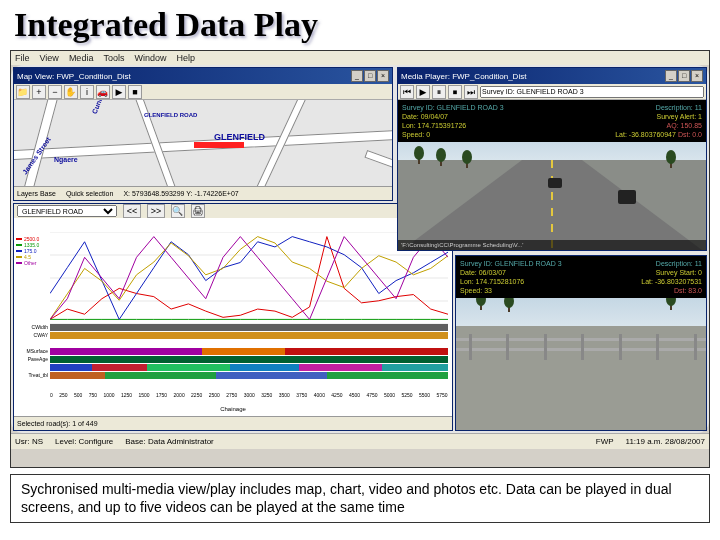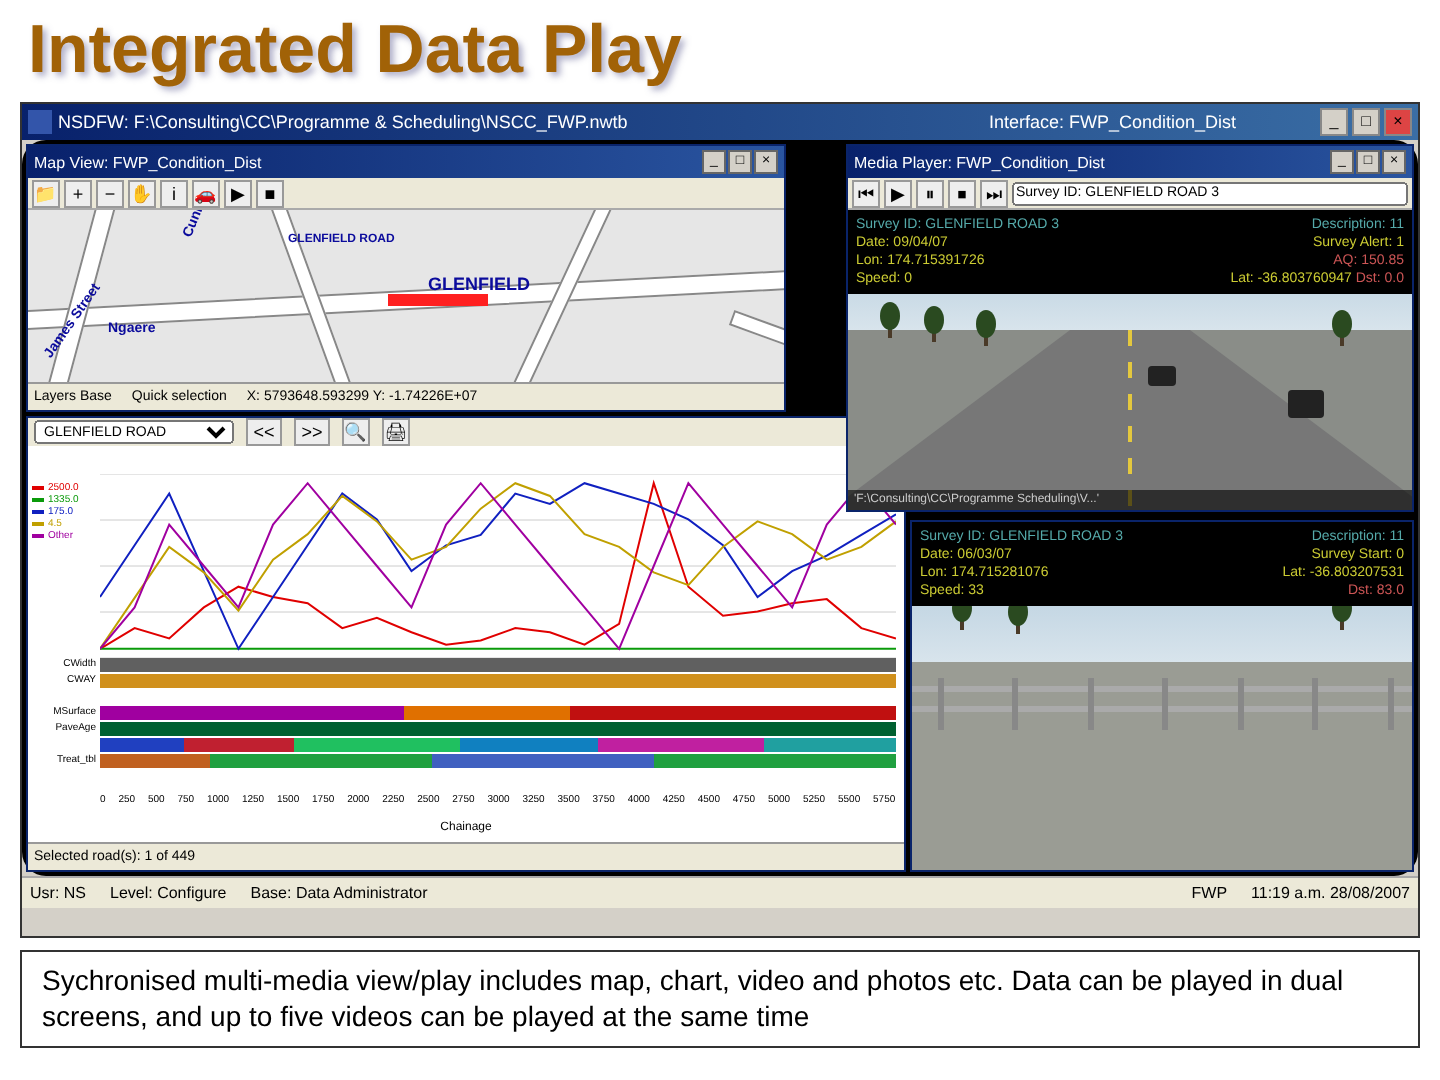--- a/index.html
+++ b/index.html
@@ -1,24 +1,24 @@
 <!DOCTYPE html>
 <html><head>
 <meta charset="utf-8">
 <style>
 * { margin: 0; padding: 0; box-sizing: border-box; }
 body { width: 720px; height: 540px; font-family: Arial, sans-serif; background: #fff; overflow: hidden; }
-.slide-title { font-family: Liberation Sans, sans-serif; font-size: 34px; color: #a16207; text-shadow: 2px 2px 3px rgba(100,100,150,0.5); padding: 6px 14px; font-weight: bold; }
+.slide-title { font-family: Liberation Serif, serif; font-size: 34px; color: #000000; text-shadow: 2px 2px 3px rgba(100,100,150,0.5); padding: 6px 14px; font-weight: bold; }
 .main-stage { width: 700px; height: 418px; margin: 0 10px; position: relative; background: #d4d0c8; border: 1px solid #333; }
 .app-titlebar { height: 18px; background: linear-gradient(to right, #08216b, #3a6ea5); color: #fff; font-size: 9px; display: flex; align-items: center; padding: 0 3px; }
 .app-titlebar .title-icon { width: 12px; height: 12px; background: #35a; margin-right: 3px; }
 .app-titlebar .spacer { flex: 1; }
 .app-titlebar .winbtn { width: 14px; height: 14px; background: #d4d0c8; margin-left: 2px; border: 1px solid #888; font-size: 8px; text-align: center; line-height: 12px; color: #000; }
 .app-menubar { height: 14px; background: #ece9d8; font-size: 9px; padding: 0 4px; display: flex; gap: 10px; align-items: center; color: #222; }
-.mdi-area { position: relative; height: 368px; background: #000000; border-radius: 12px; }
+.mdi-area { position: relative; height: 368px; background: #e5e5e5; border-radius: 12px; }
 .mdi-status { height: 16px; background: #ece9d8; border-top: 1px solid #aaa; font-size: 8px; display: flex; align-items: center; padding: 0 4px; gap: 12px; }
 .mdi-win { position: absolute; border: 1px solid #0a246a; background: #fff; display: flex; flex-direction: column; }
 .mdi-win .wt { height: 16px; background: linear-gradient(to right, #08216b, #2a55a0); color: #fff; font-size: 8px; display: flex; align-items: center; padding: 0 3px; }
 .mdi-win .wt .spacer { flex: 1; }
 .mdi-win .wt .wb { width: 12px; height: 12px; background: #d4d0c8; margin-left: 1px; border: 1px solid #666; font-size: 7px; text-align: center; line-height: 10px; color: #000; }
 .mdi-win .tb { height: 16px; background: #ece9d8; border-bottom: 1px solid #aaa; display: flex; align-items: center; padding: 0 2px; gap: 2px; }
 .tb-btn { width: 14px; height: 14px; border: 1px solid #999; background: #eee; font-size: 9px; text-align: center; line-height: 12px; }
 .mdi-win .body { flex: 1; position: relative; overflow: hidden; }
 .map-body { background: #e6e6e6; }
 .map-label { position: absolute; font-size: 7px; color: #0b0b9c; font-weight: bold; }
@@ -57,31 +57,29 @@
 .photo-foot { position: absolute; bottom: 0; left: 0; right: 0; height: 10px; background: rgba(0,0,0,0.6); color: #ccc; font-size: 6px; padding: 0 3px; line-height: 10px; }
 .caption-box { margin: 6px 10px 0; border: 1px solid #333; padding: 6px 10px; font-size: 14px; line-height: 1.25; }
 </style>
 </head>
 <body>
 
 <div class="slide-title">Integrated Data Play</div>
 
 <div class="main-stage">
 
-  <div class="app-titlebar">
-    <span class="title-icon"></span>
-    <span>NSDFW: F:\Consulting\CC\Programme &amp; Scheduling\NSCC_FWP.nwtb</span>
-    <span class="spacer"></span>
-    <span>Interface: FWP_Condition_Dist</span>
-    <span style="width:40px"></span>
-    <span class="winbtn">_</span>
-    <span class="winbtn">□</span>
-    <span class="winbtn" style="background:#d44">×</span>
+
+  <div class="app-menubar">
+    <span>File</span>
+    <span>View</span>
+    <span>Media</span>
+    <span>Tools</span>
+    <span>Window</span>
+    <span>Help</span>
   </div>
-
 
   <div class="mdi-area">
 
     <div class="mdi-win" style="left:2px; top:2px; width:380px; height:134px;">
       <div class="wt">
         <span>Map View: FWP_Condition_Dist</span>
         <span class="spacer"></span>
         <span class="wb">_</span>
         <span class="wb">□</span>
         <span class="wb">×</span>
@@ -226,21 +224,21 @@
             <span>5500</span>
             <span>5750</span>
           </div>
         <div class="xaxis-label">Chainage</div>
       </div>
       <div class="map-foot">
         <span>Selected road(s): 1 of 449</span>
       </div>
     </div>
 
-    <div class="mdi-win" style="right:2px; top:2px; width:284px; height:184px;">
+    <div class="mdi-win" style="right:2px; top:2px; width:310px; height:184px;">
       <div class="wt">
         <span>Media Player: FWP_Condition_Dist</span>
         <span class="spacer"></span>
         <span class="wb">_</span>
         <span class="wb">□</span>
         <span class="wb">×</span>
       </div>
       <div class="tb">
         <span class="tb-btn">⏮</span>
         <span class="tb-btn">▶</span>

